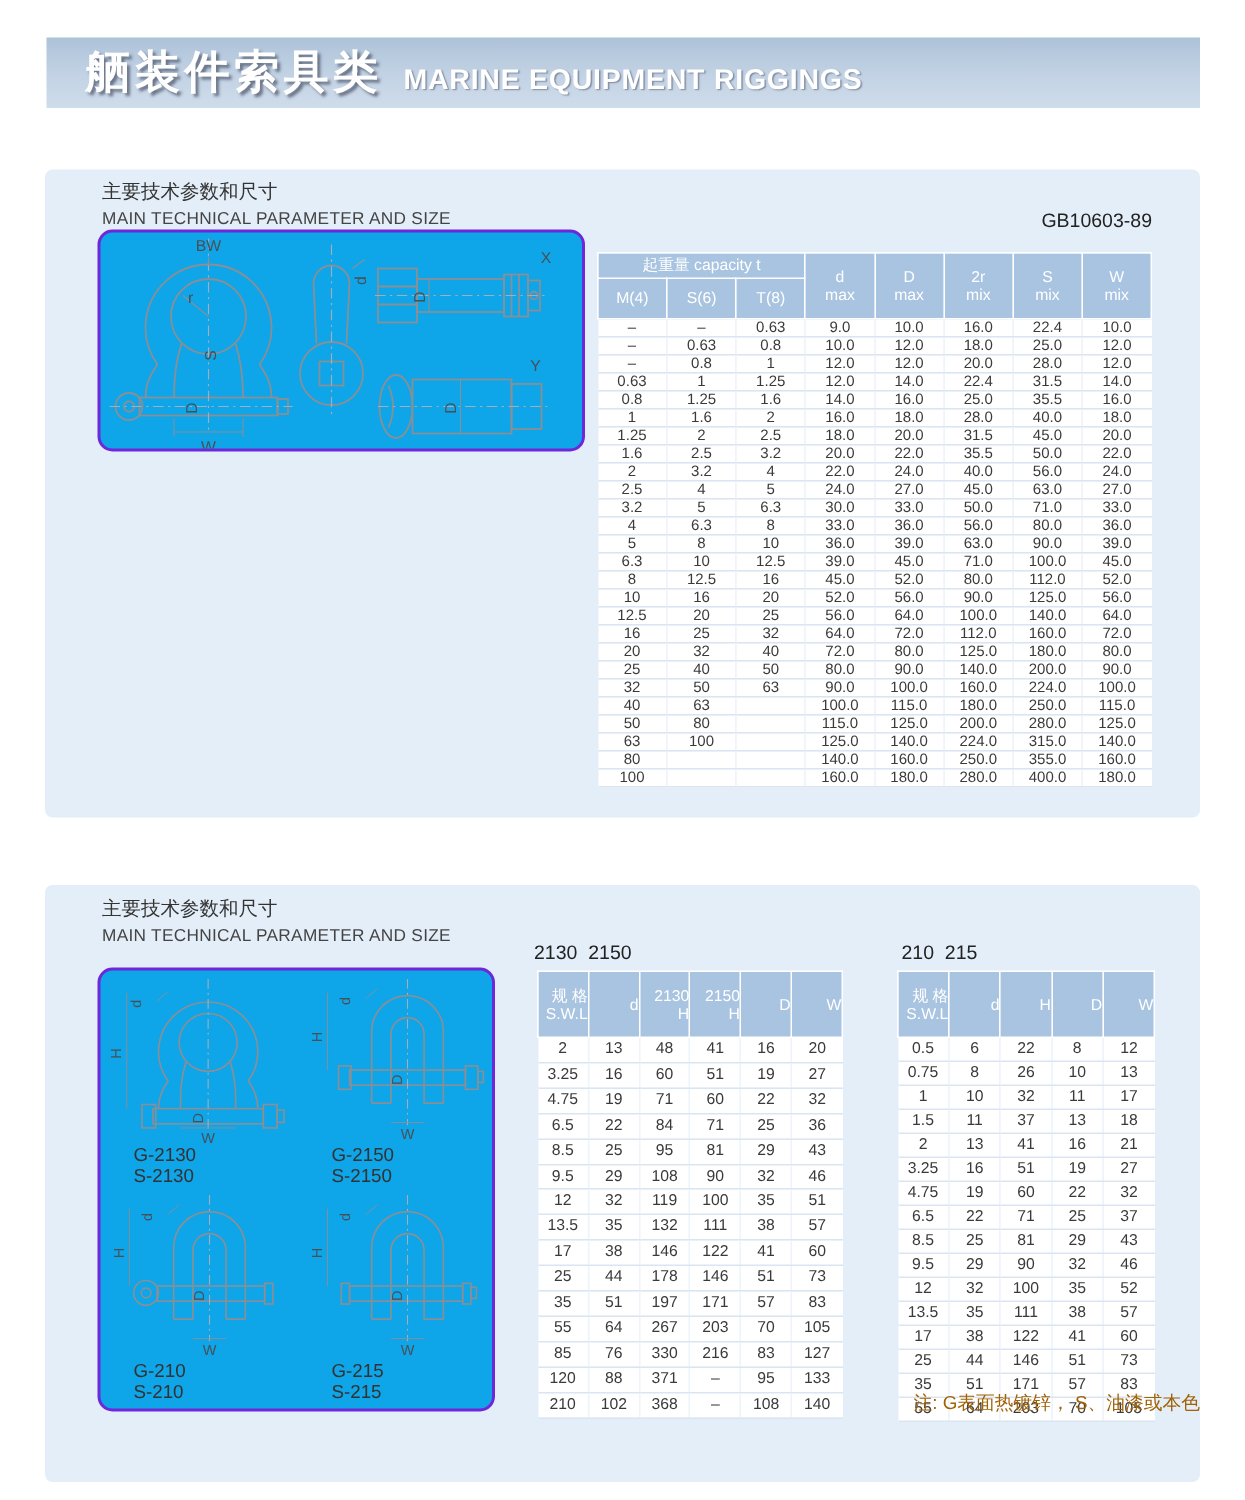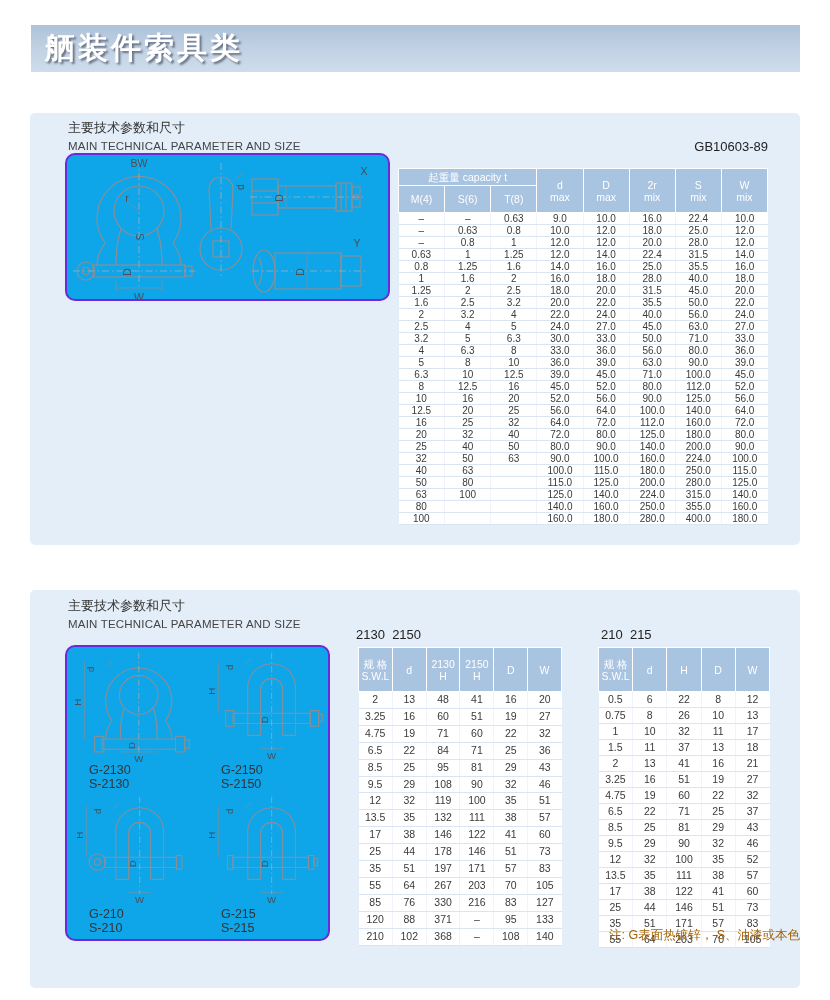--- a/index.html
+++ b/index.html
@@ -2,21 +2,21 @@
 <html><head>
 <meta charset="utf-8">
 <style>
   html,body{margin:0;padding:0;background:#fff;}
   .page{position:relative;width:830px;height:1000px;background:#fff;overflow:hidden;
         font-family:"Liberation Sans","DejaVu Sans",sans-serif;}
 
   
   .banner{position:absolute;left:31px;top:25px;width:769px;height:47px;
           background:linear-gradient(180deg,#adc2d8 0%,#c3d3e5 55%,#cfdcea 100%);
-          display:flex;align-items:center;padding-left:14px;box-sizing:border-box;}
+          display:flex;align-items:center;padding-left:26px;box-sizing:border-box;}
   .banner-cn{font-size:30px;font-weight:bold;color:#ffffff;letter-spacing:3px;
              text-shadow:2px 2px 2px rgba(90,100,120,.85);}
   .banner-en{font-size:19px;font-weight:bold;color:#ffffff;margin-left:14px;margin-top:10px;
              letter-spacing:.5px;text-shadow:1px 1px 1px rgba(110,120,140,.8);}
 
   
   .section-title{position:absolute;left:38px;display:flex;align-items:flex-end;}
   #sec1-title{top:84px;} #sec2-title{top:562px;}
   .bullet{width:20px;height:20px;background:#ffd800;margin-right:13px;}
   .sec-cn{font-size:19px;font-weight:bold;color:#141414;letter-spacing:1px;line-height:20px;}
@@ -54,36 +54,37 @@
   td{background:#fff;font-size:10px;color:#3a3a3a;text-align:center;padding:0;
      border-bottom:1px solid #d9e5f1;border-right:1px solid #eef4fa;}
   tbody tr td:last-child{border-right:none;}
 
   #table1{left:398px;top:168px;width:370px;}
   #table1 th.grp{height:16px;} #table1 th.sub{height:26px;}
   #table1 td{height:11px;line-height:11px;}
 
   #table2{left:358px;top:647px;width:204px;}
   #table3{left:598px;top:647px;width:172px;}
-  #table2 th,#table3 th{height:43px;font-size:10.5px;}
+  #table2 th,#table3 th{height:43px;font-size:10.5px;text-align:right;}
   #table2 td{height:15.9px;line-height:15.9px;font-size:10.5px;}
   #table3 td{height:15px;line-height:15px;font-size:10.5px;}
 
   .tbl-cap{position:absolute;font-size:13px;color:#222;white-space:pre;}
   #cap-a{left:356px;top:627px;} #cap-b{left:601px;top:627px;}
 
   #note{position:absolute;top:927px;right:30px;font-size:12.5px;color:#a16207;}
 </style>
 </head>
 <body>
 
 <div class="page">
 
   <div class="banner">
     <span class="banner-cn">舾装件索具类</span>
+    <span class="banner-en">MARINE EQUIPMENT RIGGINGS</span>
   </div>
 
 
   <div class="panel" id="panel1"></div>
 
   <div class="param" id="param1">
     <div class="param-cn">主要技术参数和尺寸</div>
     <div class="param-en">MAIN TECHNICAL PARAMETER AND SIZE</div>
   </div>
 

